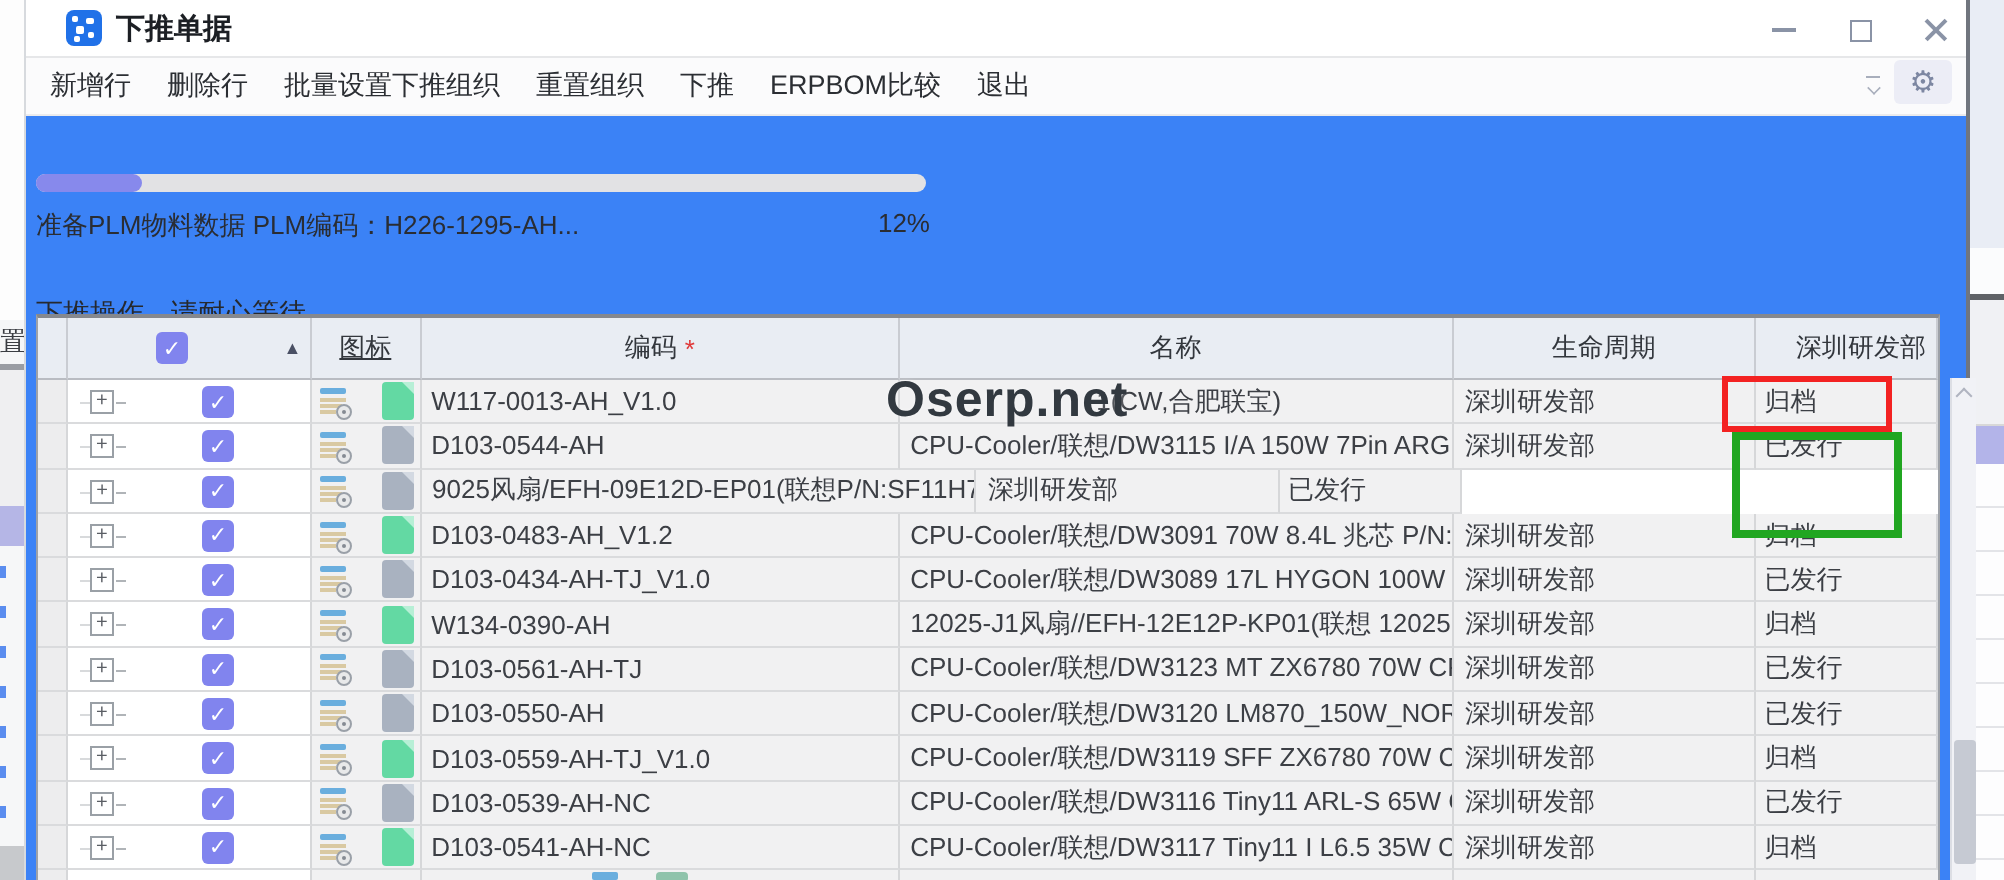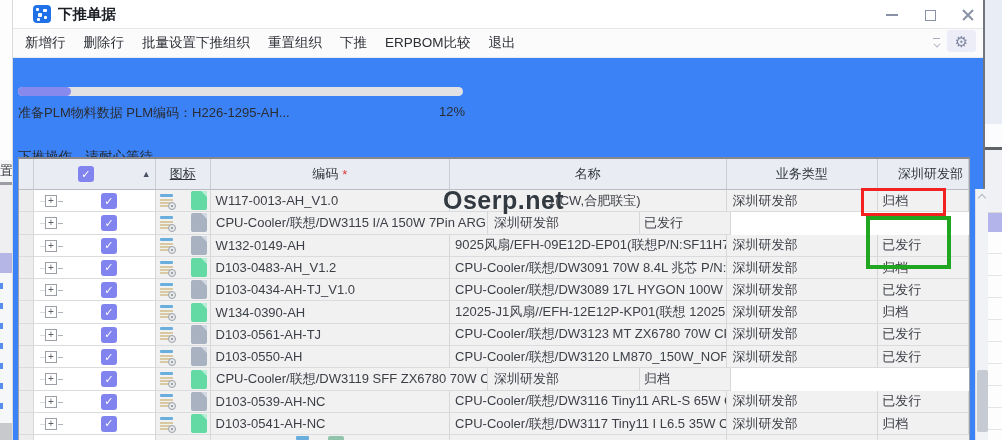--- a/index.html
+++ b/index.html
@@ -203,21 +203,21 @@
             <span>图标</span>
           </div>
         <div class="cell ccode">
             <span>编码</span>
             <span class="req">*</span>
           </div>
         <div class="cell cname">
             <span>名称</span>
           </div>
         <div class="cell cbiz">
-            <span>业务类型</span>
+            <span>生命周期</span>
           </div>
         <div class="cell clife">
             <span>深圳研发部</span>
           </div>
       </div>
       <div id="rows">
           <div class="gr row">
             <div class="cell c0"></div>
             <div class="cell csel">
               <div class="expand-box">+</div>
@@ -255,20 +255,23 @@
             <div class="cell cicon">
               <div class="icon-doc">
                 <div class="bar"></div>
                 <div class="l1"></div>
                 <div class="l2"></div>
                 <div class="l3"></div>
                 <div class="gear"></div>
               </div>
               <div class="icon-page gray"></div>
             </div>
+            <div class="cell ccode">
+              <span class="cell-text">D103-0544-AH</span>
+            </div>
             <div class="cell cname">
               <span class="cell-text">CPU-Cooler/联想/DW3115 I/A 150W 7Pin ARGB Co</span>
             </div>
             <div class="cell cbiz">
               <span class="cell-text">深圳研发部</span>
             </div>
             <div class="cell clife">
               <span class="cell-text">已发行</span>
             </div>
           </div>
@@ -281,23 +284,20 @@
             <div class="cell cicon">
               <div class="icon-doc">
                 <div class="bar"></div>
                 <div class="l1"></div>
                 <div class="l2"></div>
                 <div class="l3"></div>
                 <div class="gear"></div>
               </div>
               <div class="icon-page gray"></div>
             </div>
-            <div class="cell ccode">
-              <span class="cell-text">W132-0149-AH</span>
-            </div>
             <div class="cell cname">
               <span class="cell-text">9025风扇/EFH-09E12D-EP01(联想P/N:SF11H7881</span>
             </div>
             <div class="cell cbiz">
               <span class="cell-text">深圳研发部</span>
             </div>
             <div class="cell clife">
               <span class="cell-text">已发行</span>
             </div>
           </div>
@@ -454,20 +454,23 @@
             </div>
             <div class="cell cicon">
               <div class="icon-doc">
                 <div class="bar"></div>
                 <div class="l1"></div>
                 <div class="l2"></div>
                 <div class="l3"></div>
                 <div class="gear"></div>
               </div>
               <div class="icon-page green"></div>
+            </div>
+            <div class="cell ccode">
+              <span class="cell-text">D103-0559-AH-TJ_V1.0</span>
             </div>
             <div class="cell cname">
               <span class="cell-text">CPU-Cooler/联想/DW3119 SFF ZX6780 70W CPU</span>
             </div>
             <div class="cell cbiz">
               <span class="cell-text">深圳研发部</span>
             </div>
             <div class="cell clife">
               <span class="cell-text">归档</span>
             </div>

